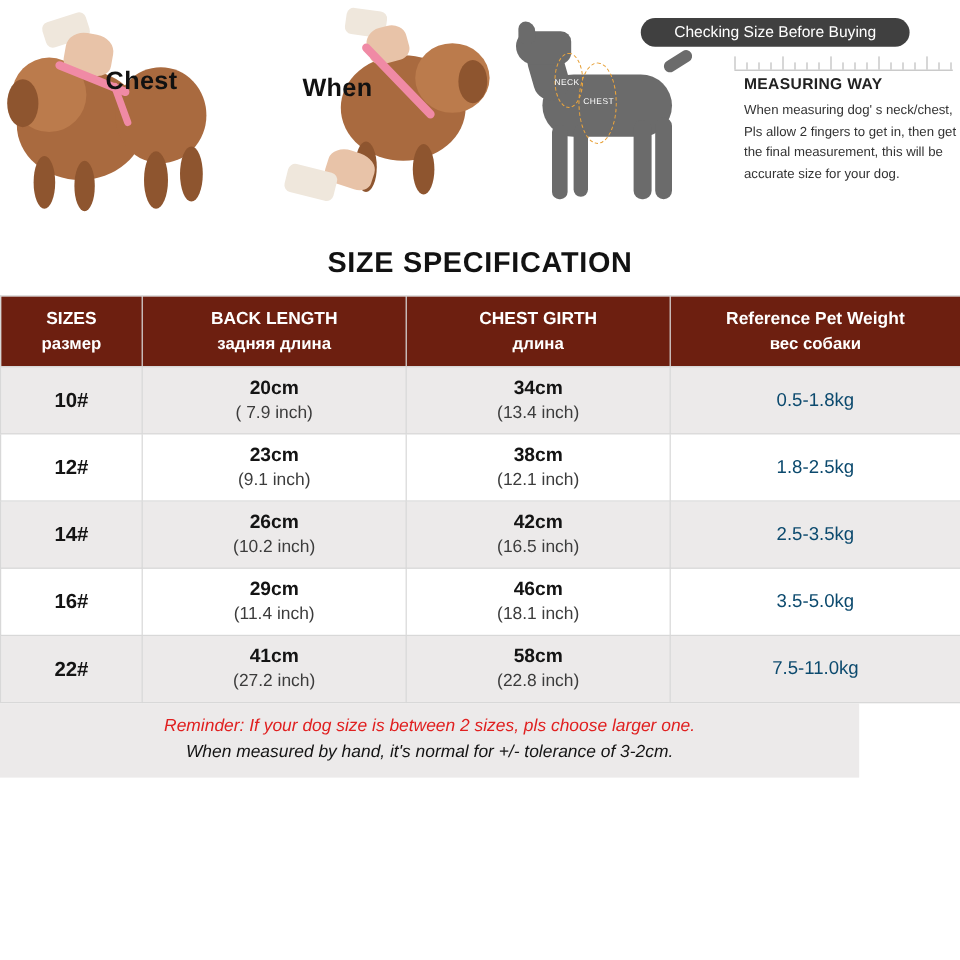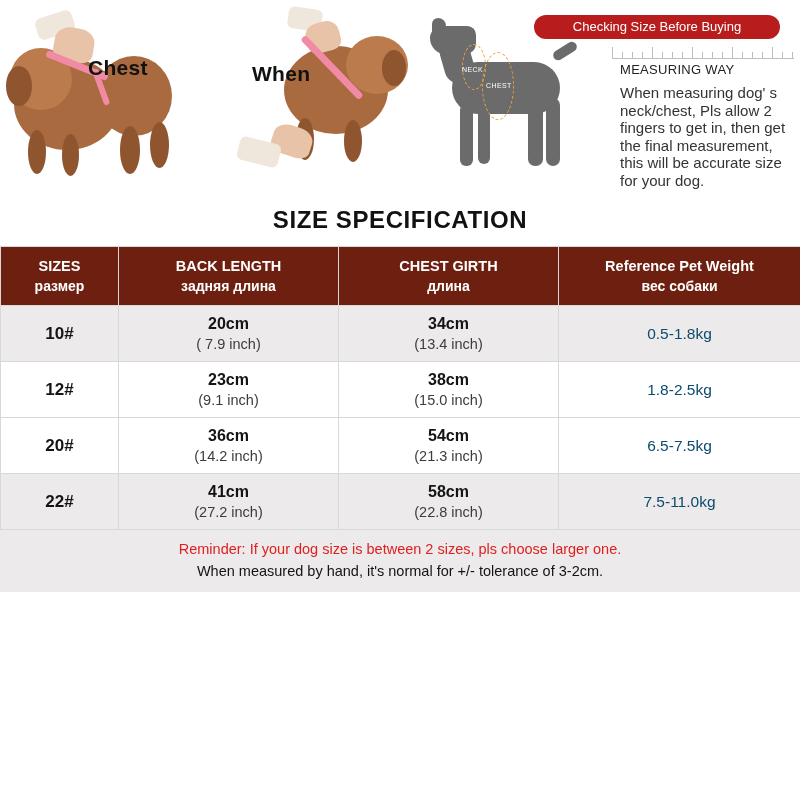--- a/index.html
+++ b/index.html
@@ -87,23 +87,23 @@
     position: absolute;
     left: 604px;
     top: 0;
     width: 196px;
     height: 200px;
   }
   .badge {
     position: absolute;
     top: 15px;
     left: -70px;
-    width: 246px;
+    width: 224px;
     height: 24px;
-    background: #b91c1c;
+    background: #404040;
     border-radius: 12px;
     color: #fff;
     font-size: 13px;
     text-align: center;
     line-height: 24px;
   }
   .ruler {
     position: absolute;
     top: 46px;
     left: 8px;
@@ -117,30 +117,30 @@
     width: 1px;
     height: 6px;
     background: #bdbdbd;
   }
   .ruler i.tall { height: 11px; }
   .info-title {
     position: absolute;
     top: 62px;
     left: 16px;
     font-size: 13px;
-    font-weight: normal;
+    font-weight: bold;
     color: #222;
     letter-spacing: .3px;
   }
   .info-body {
     position: absolute;
     top: 84px;
     left: 16px;
     width: 180px;
-    font-size: 15px;
+    font-size: 11px;
     line-height: 17.5px;
     color: #333;
   }
 
   
   .spec-title {
     width: 800px;
     text-align: center;
     font-size: 24px;
     font-weight: bold;
@@ -204,25 +204,26 @@
   }
 
   
   col.c1 { width: 118px; }
   col.c2 { width: 220px; }
   col.c3 { width: 220px; }
   col.c4 { width: 242px; }
 
   
   .footer {
-    width: 800px;
+    width: 716px;
     background: #eceaea;
     padding: 8px 0 10px 0;
     box-sizing: border-box;
     text-align: center;
+    font-style: italic;
   }
   .footer .line1 {
     color: #e02020;
     font-size: 14.5px;
     line-height: 22px;
   }
   .footer .line2 {
     color: #141414;
     font-size: 14.5px;
     line-height: 22px;
@@ -350,35 +351,47 @@
       <td class="weight">0.5-1.8kg</td>
     </tr>
     <tr class="odd">
       <td class="size-cell">12#</td>
       <td class="meas">
         <span class="cm">23cm</span>
         <span class="inch">(9.1 inch)</span>
       </td>
       <td class="meas">
         <span class="cm">38cm</span>
-        <span class="inch">(15.0 inch)</span>
+        <span class="inch">(12.1 inch)</span>
       </td>
       <td class="weight">1.8-2.5kg</td>
     </tr>
+    <tr class="even">
+      <td class="size-cell">14#</td>
+      <td class="meas">
+        <span class="cm">26cm</span>
+        <span class="inch">(10.2 inch)</span>
+      </td>
+      <td class="meas">
+        <span class="cm">42cm</span>
+        <span class="inch">(16.5 inch)</span>
+      </td>
+      <td class="weight">2.5-3.5kg</td>
+    </tr>
     <tr class="odd">
-      <td class="size-cell">20#</td>
-      <td class="meas">
-        <span class="cm">36cm</span>
-        <span class="inch">(14.2 inch)</span>
-      </td>
-      <td class="meas">
-        <span class="cm">54cm</span>
-        <span class="inch">(21.3 inch)</span>
-      </td>
-      <td class="weight">6.5-7.5kg</td>
+      <td class="size-cell">16#</td>
+      <td class="meas">
+        <span class="cm">29cm</span>
+        <span class="inch">(11.4 inch)</span>
+      </td>
+      <td class="meas">
+        <span class="cm">46cm</span>
+        <span class="inch">(18.1 inch)</span>
+      </td>
+      <td class="weight">3.5-5.0kg</td>
     </tr>
     <tr class="even">
       <td class="size-cell">22#</td>
       <td class="meas">
         <span class="cm">41cm</span>
         <span class="inch">(27.2 inch)</span>
       </td>
       <td class="meas">
         <span class="cm">58cm</span>
         <span class="inch">(22.8 inch)</span>

